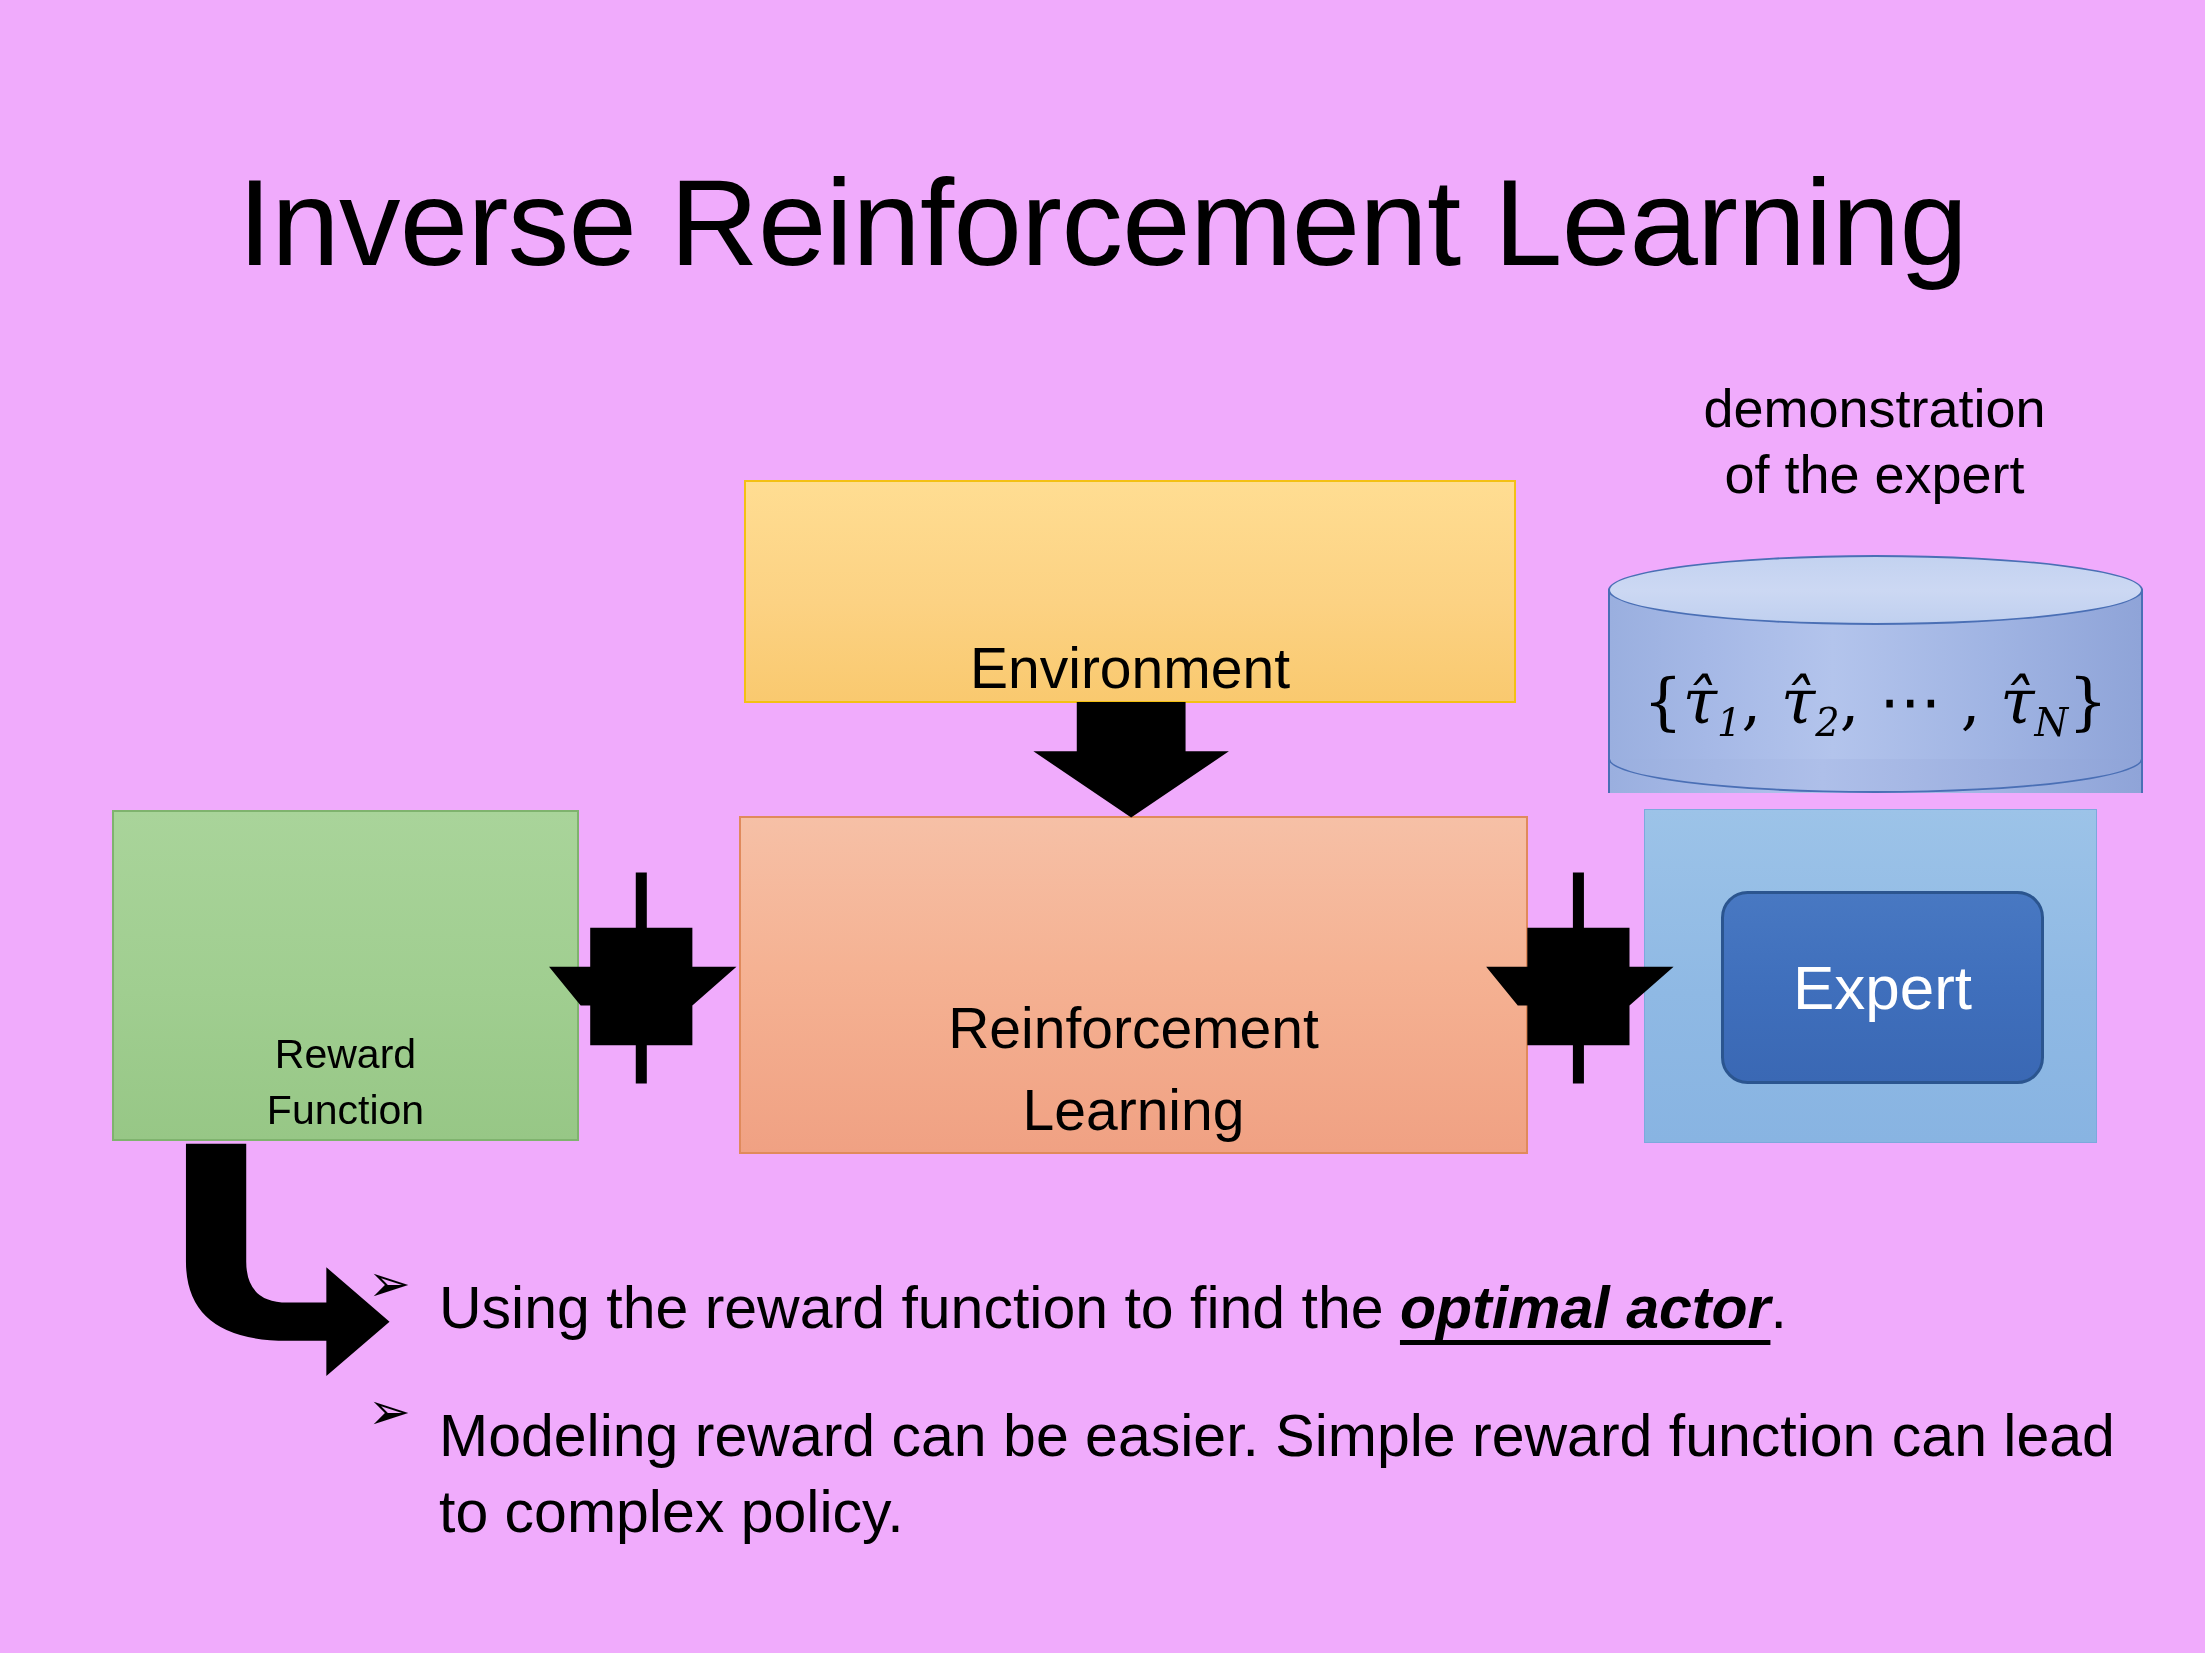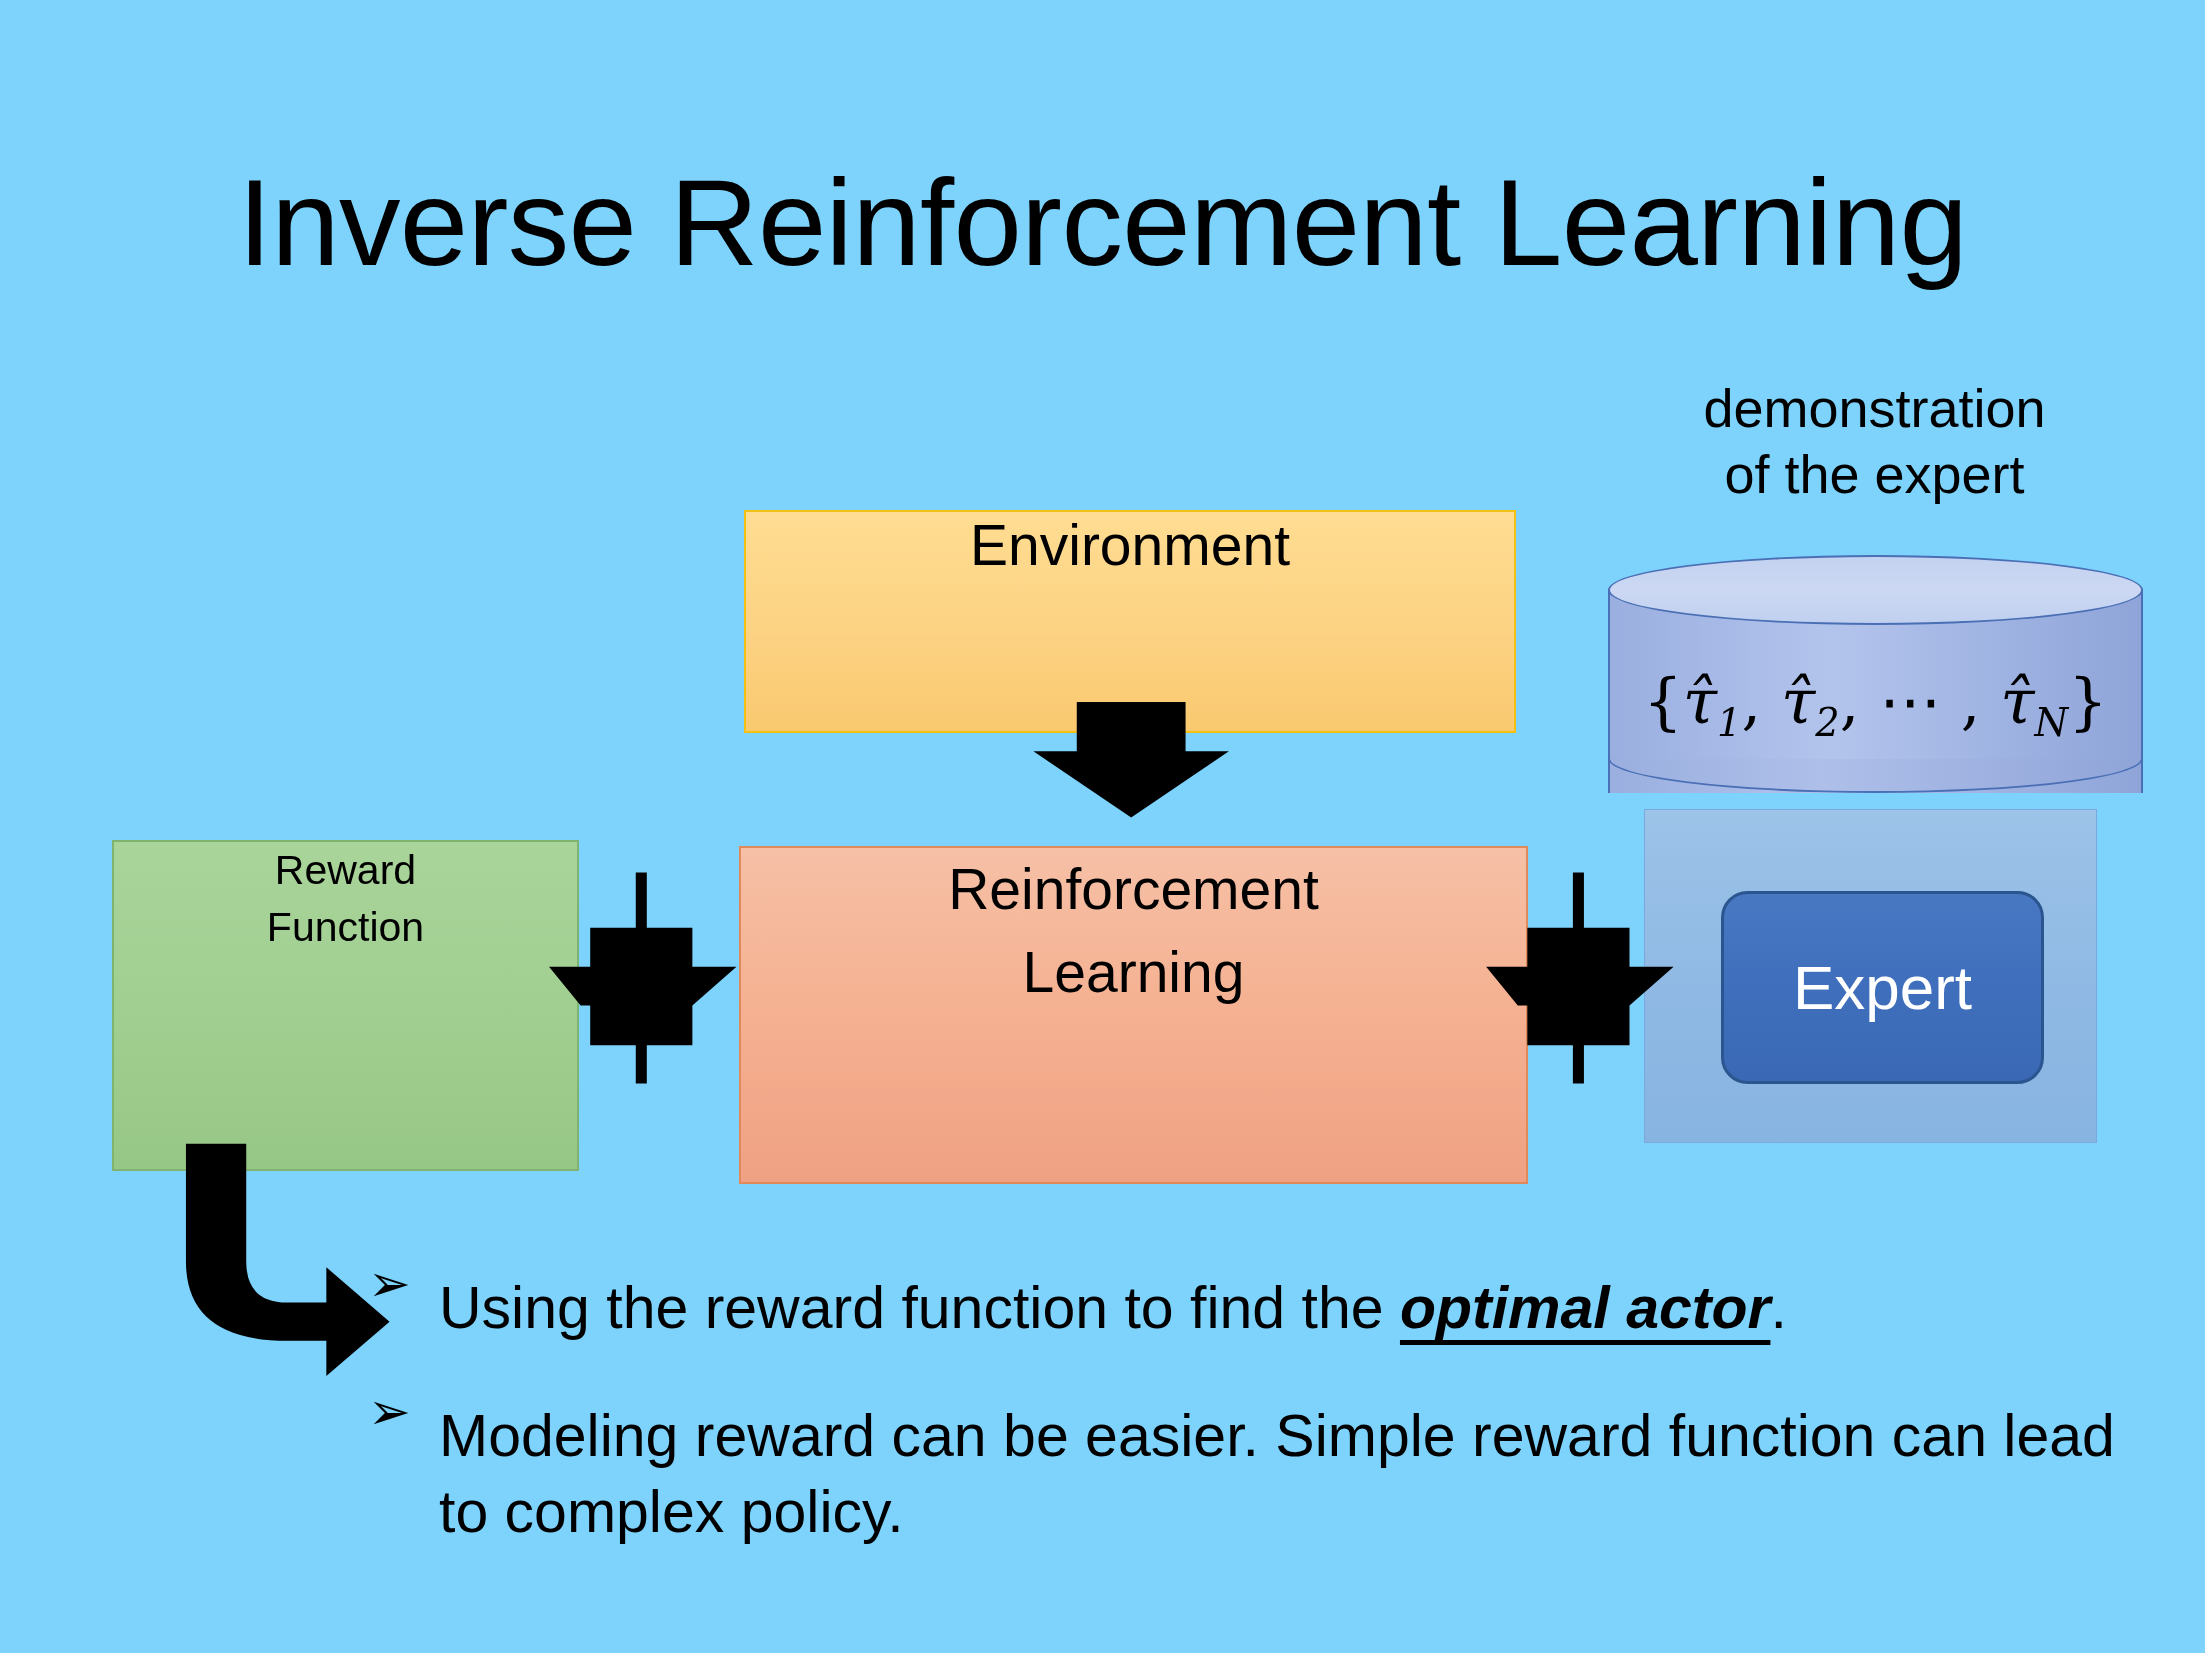--- a/index.html
+++ b/index.html
@@ -4,21 +4,21 @@
 <style>
   html, body {
     margin: 0;
     padding: 0;
     background: #ffffff;
   }
   #slide {
     position: relative;
     width: 2205px;
     height: 1654px;
-    background: #7dd3fc;
+    background: #f0abfc;
     overflow: hidden;
     font-family: "Liberation Sans", sans-serif;
     color: #000000;
   }
 
   
   #title {
     position: absolute;
     left: 0;
     top: 158px;
@@ -29,24 +29,23 @@
     letter-spacing: -0.7px;
     line-height: 1.05;
     white-space: nowrap;
   }
 
   
   .box {
     position: absolute;
     box-sizing: border-box;
     display: flex;
-    align-items: flex-start;
+    align-items: flex-end;
     justify-content: center;
     text-align: center;
-    margin-top: 30px;
   }
 
   #env-box {
     left: 744px;
     top: 480px;
     width: 772px;
     height: 223px;
     background: linear-gradient(180deg, #ffdd92 0%, #fcd283 55%, #f9c96f 100%);
     border: 2.9px solid #f3c013;
     font-size: 57px;

